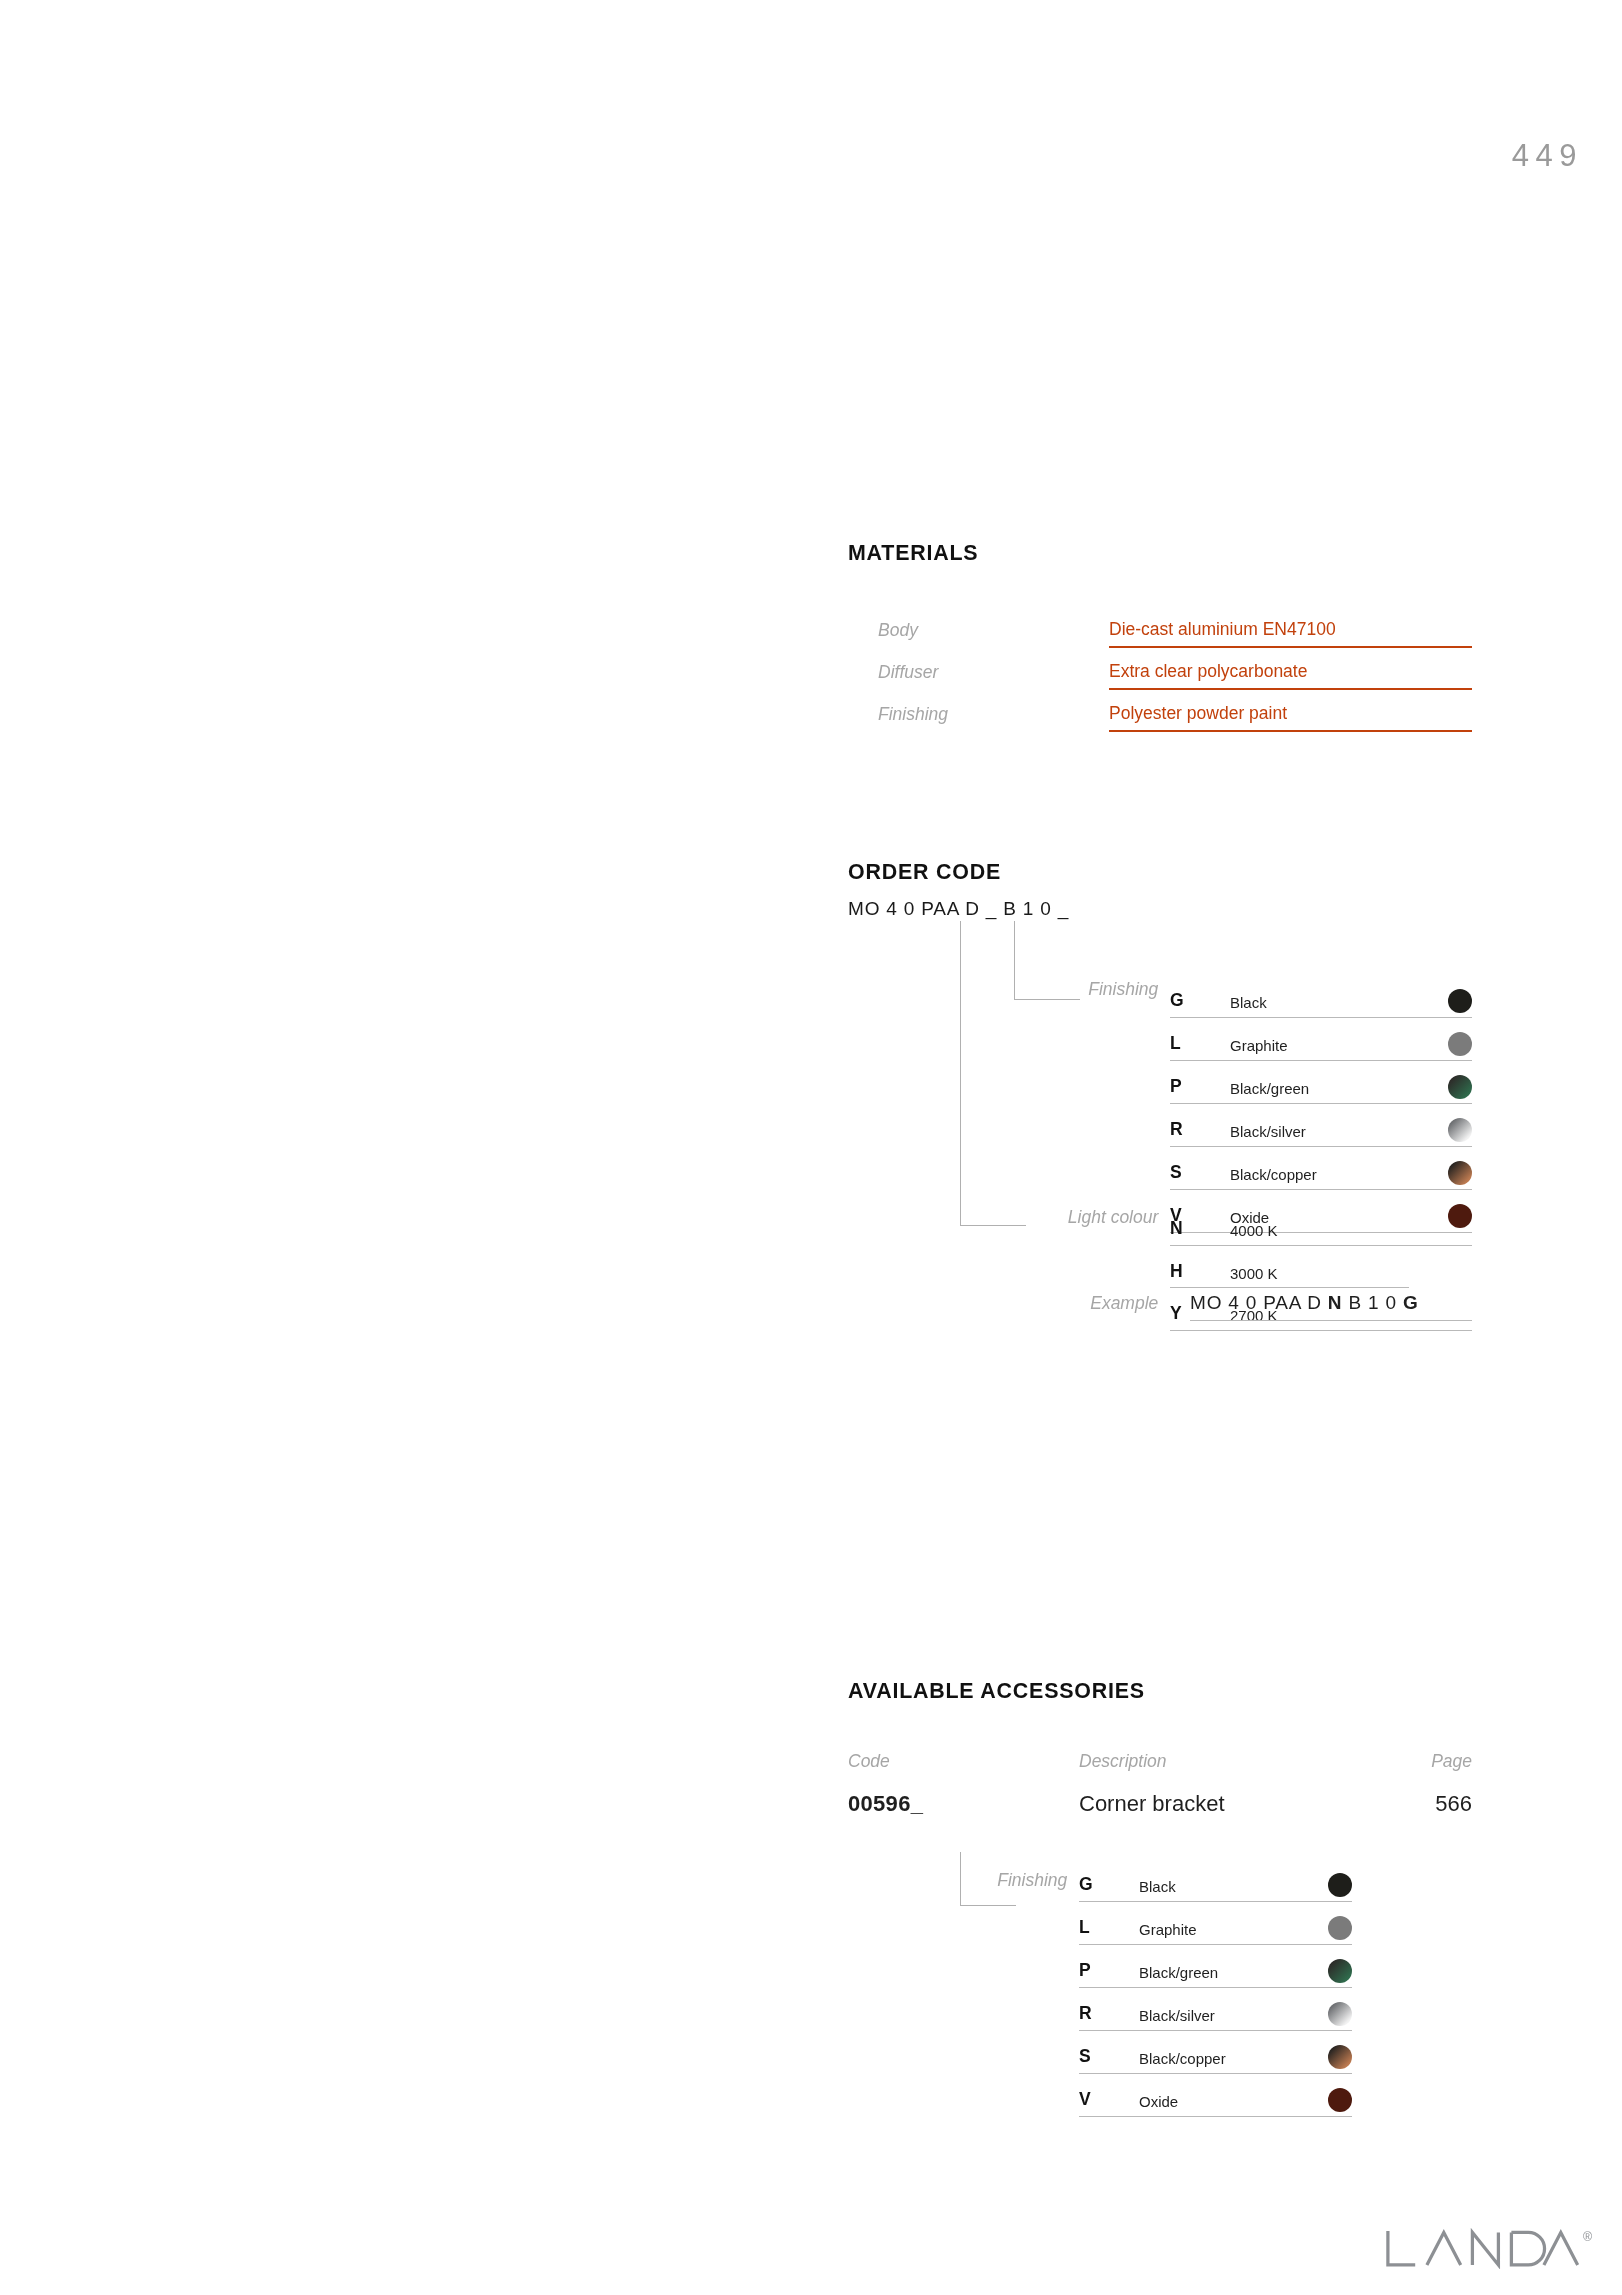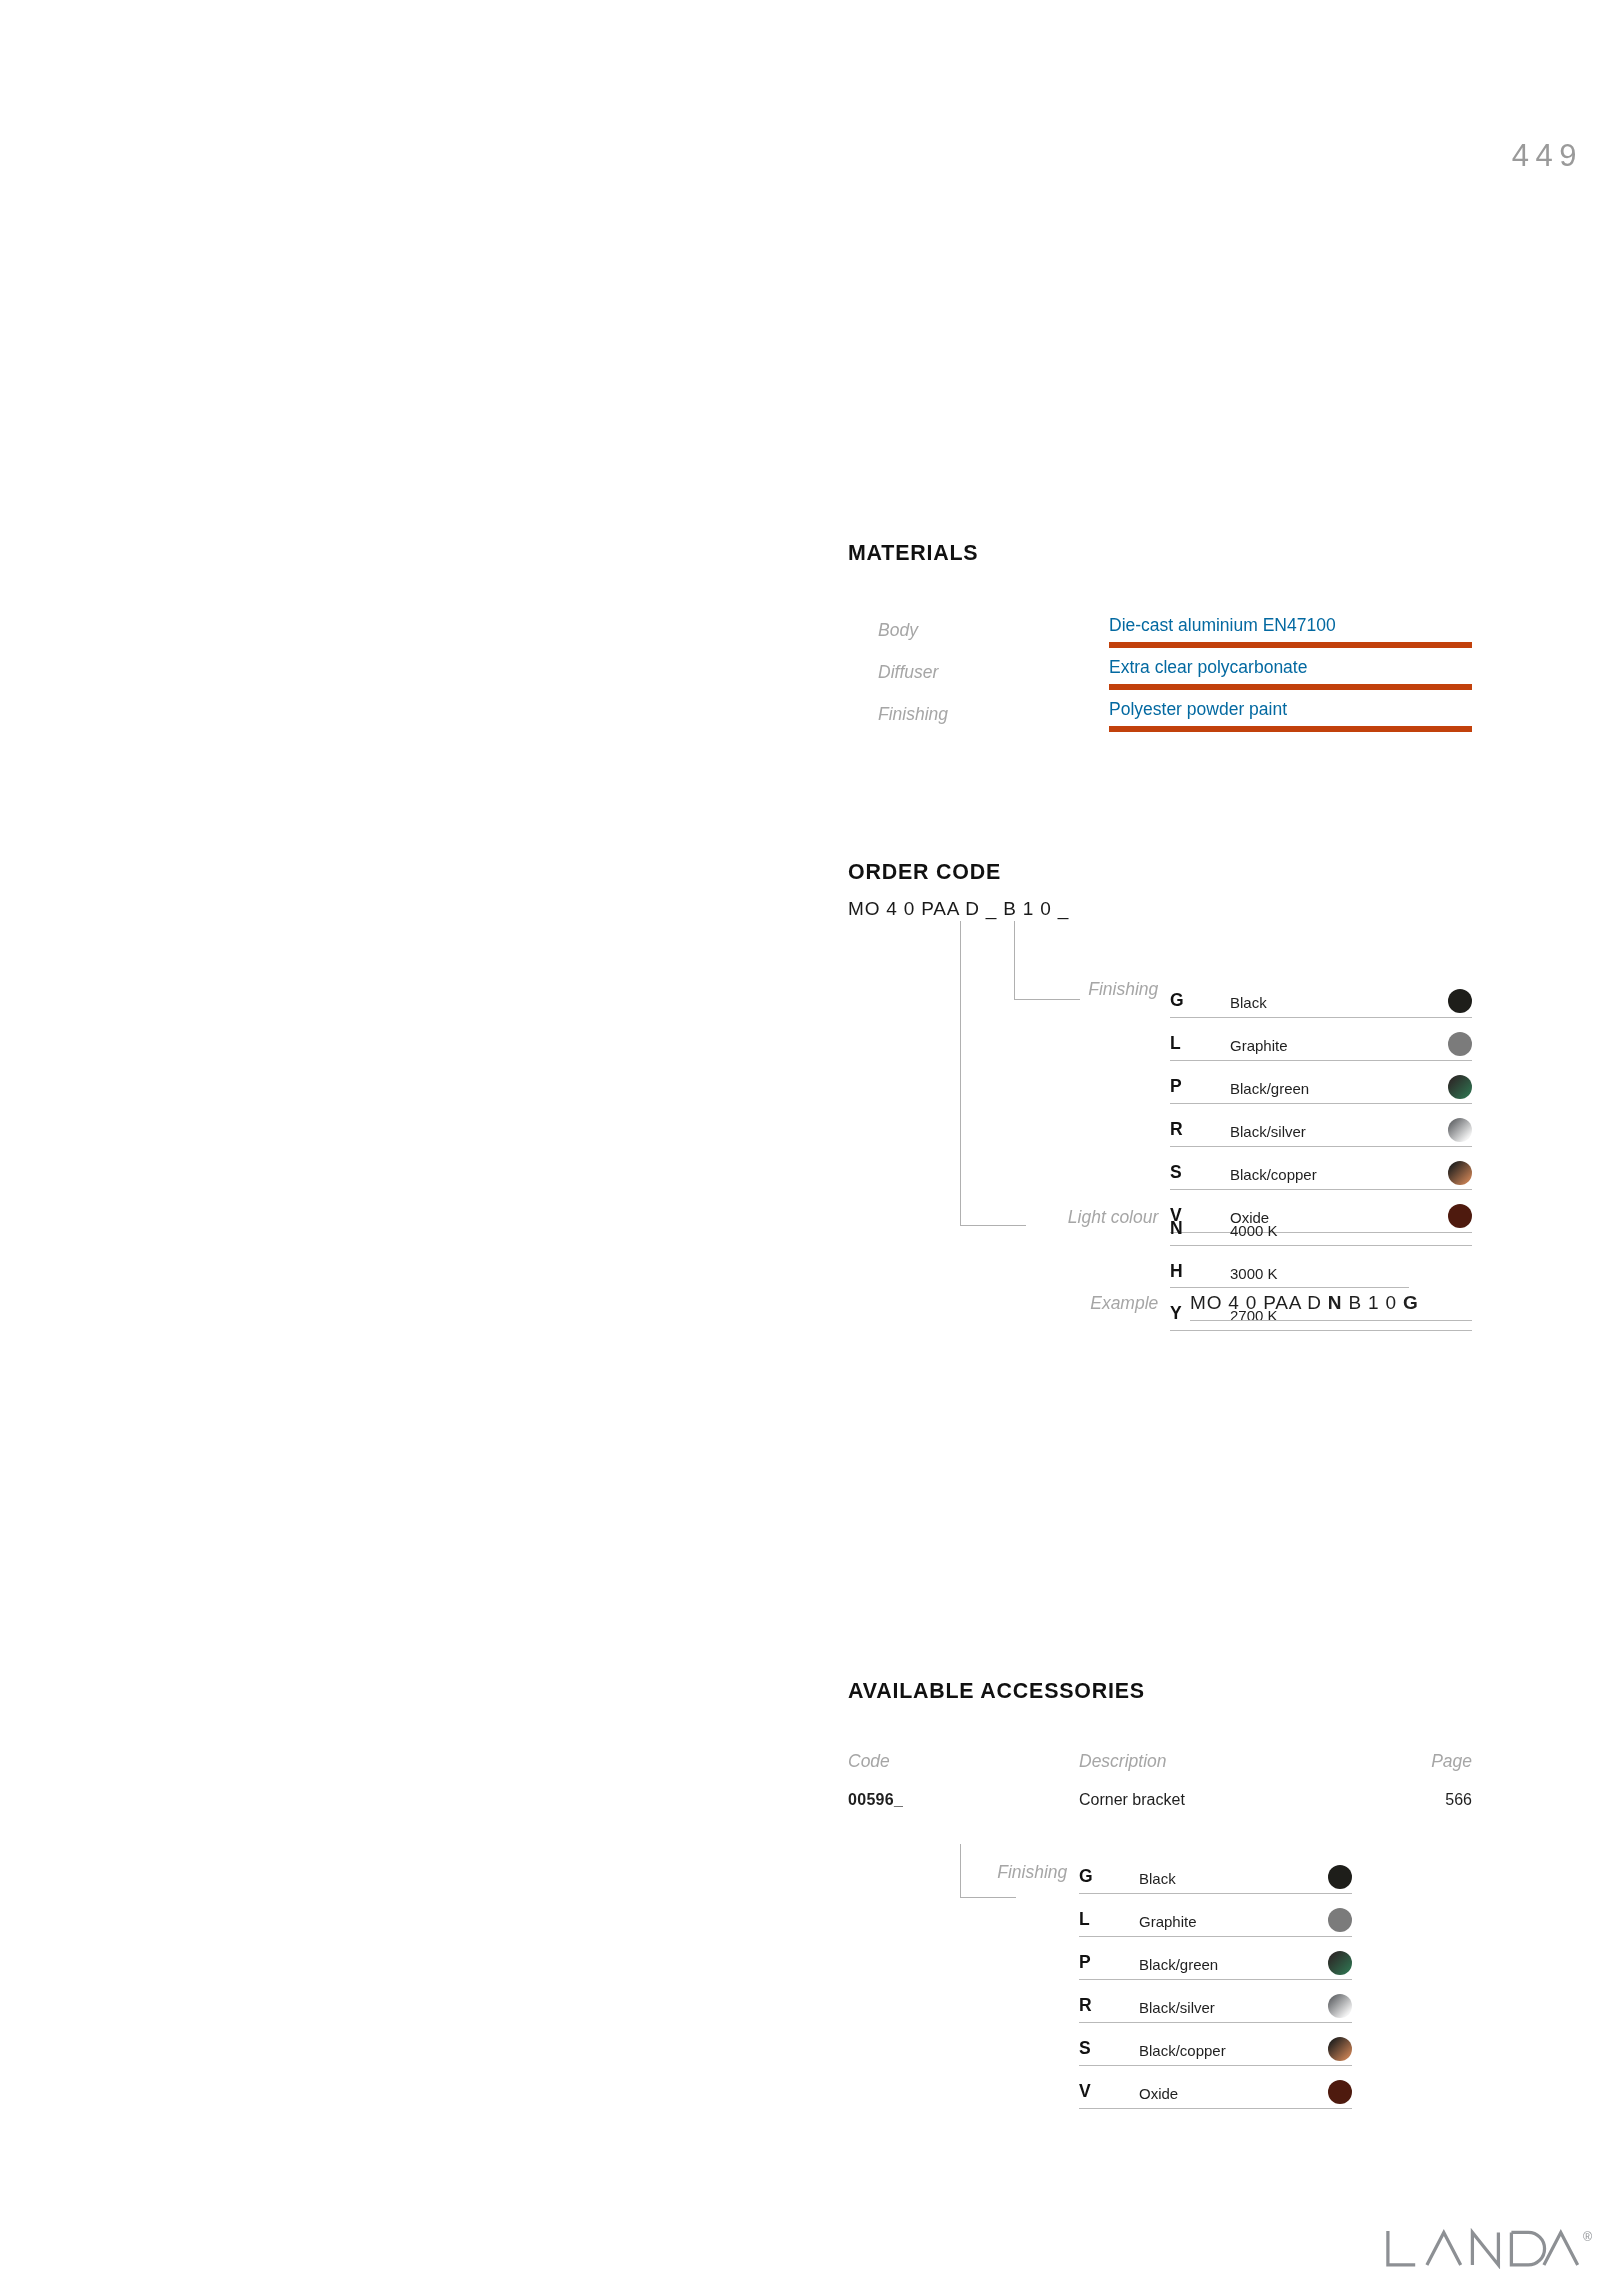--- a/index.html
+++ b/index.html
@@ -66,22 +66,22 @@
     flex: 0 0 231px;
     font-size: 17.5px;
     font-style: italic;
     font-weight: 300;
     color: #a6a6a6;
     padding-bottom: 6.5px;
   }
   .mat-value {
     flex: 1 1 auto;
     font-size: 17.5px;
-    color: #0369a1;
-    border-bottom: 6px solid #c2410c;
+    color: #c2410c;
+    border-bottom: 2px solid #c2410c;
     padding-bottom: 5.8px;
   }
 
   
   .ordercode {
     position: absolute;
     left: 0;
     top: 842px;
     width: 624px;
   }
@@ -238,21 +238,21 @@
     font-weight: 300;
     color: #a6a6a6;
   }
   .acc-head .c-code { width: 231px; flex: 0 0 231px; }
   .acc-head .c-desc { flex: 1 1 auto; }
   .acc-head .c-page { width: 78px; flex: 0 0 78px; text-align: right; }
 
   .acc-row {
     display: flex;
     margin-top: 19.5px;
-    font-size: 16px;
+    font-size: 22px;
     color: #1f1f1f;
   }
   .acc-row .c-code {
     width: 231px;
     flex: 0 0 231px;
     font-weight: 700;
     letter-spacing: 0.3px;
   }
   .acc-row .c-desc { flex: 1 1 auto; }
   .acc-row .c-page { width: 78px; flex: 0 0 78px; text-align: right; }

